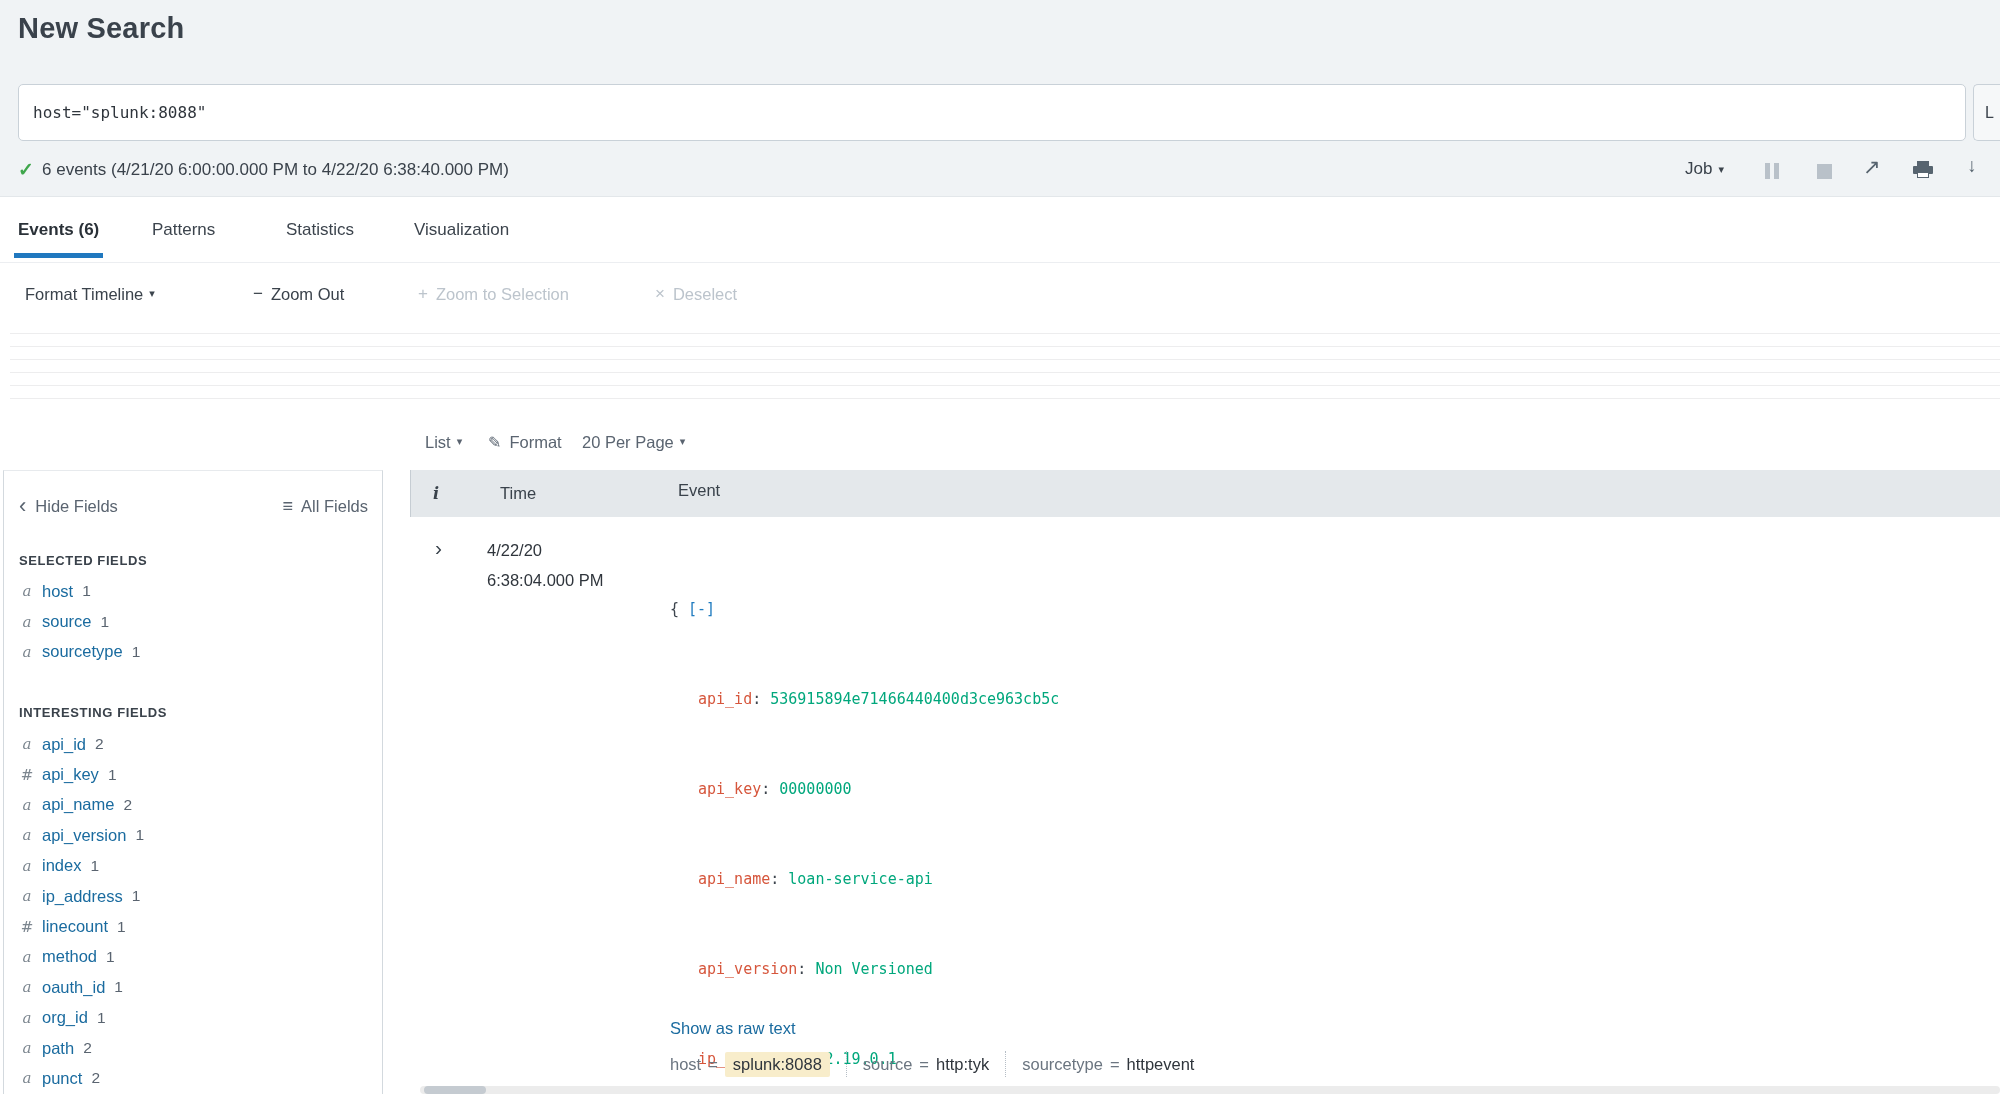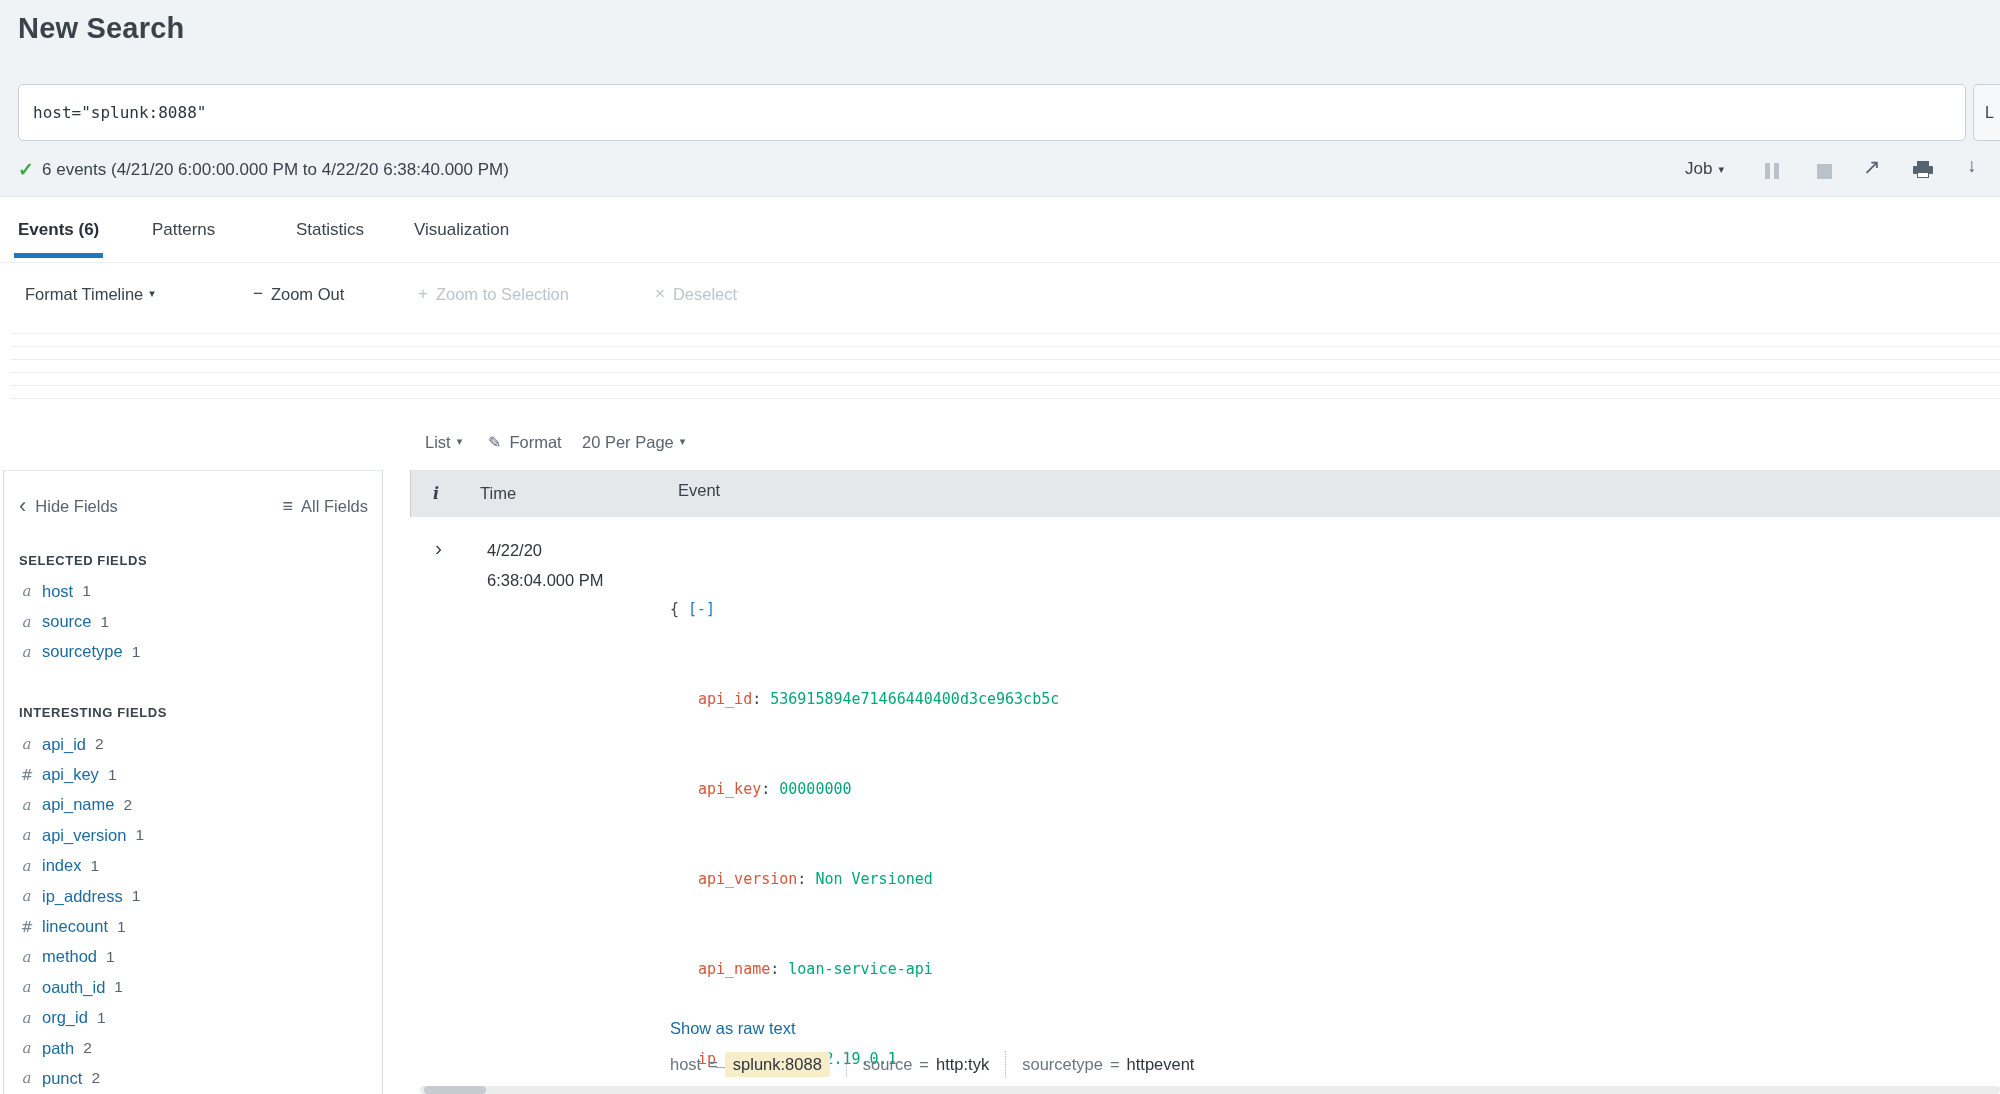--- a/index.html
+++ b/index.html
@@ -32,21 +32,21 @@
   .icon-print .p-out  { position:absolute; left:4px; top:11px; width:12px; height:6px; background:#fff; border:1.5px solid #57646f; }
   .icon-download { position:absolute; left:1963px; top:156px; width:18px; text-align:center; cursor:pointer; }
   .icon-download .arr { font-size:19px; font-weight:bold; color:#57646f; line-height:20px; display:block; }
   .icon-download .base { width:16px; height:2.5px; background:#57646f; margin:0 auto; }
 
   
   .tabs { position:absolute; left:0; top:197px; width:2000px; height:66px; background:#fff; border-bottom:1px solid #eceef1; }
   .tab { position:absolute; top:0; height:66px; display:flex; align-items:center; font-size:17px; color:#3c444d; cursor:pointer; padding:0 4px; }
   .tab.active { color:#2a3138; font-weight:bold; }
   .tab.active::after { content:""; position:absolute; left:0; bottom:5px; width:100%; height:5px; background:#2078bf; }
-  .tab.t0 { left:14px; } .tab.t1 { left:148px; } .tab.t2 { left:292px; } .tab.t3 { left:410px; }
+  .tab.t0 { left:14px; } .tab.t1 { left:148px; } .tab.t2 { left:282px; } .tab.t3 { left:410px; }
 
   
   .tl-controls { position:absolute; left:0; top:263px; width:2000px; height:62px; background:#fff; }
   .tlc { position:absolute; top:0; height:62px; display:flex; align-items:center; font-size:16.5px; color:#3a424b; cursor:pointer; white-space:pre; }
   .tlc .pre { margin-right:8px; font-size:17px; }
   .tlc.disabled { color:#bcc4cc; cursor:default; }
   .tlc.c0 { left:25px; } .tlc.c1 { left:253px; } .tlc.c2 { left:418px; } .tlc.c3 { left:655px; }
 
   
   .tl-chart { position:absolute; left:0; top:325px; width:2000px; height:86px; background:#fff; }
@@ -73,21 +73,21 @@
   .f-list.l0 { top:105px; } .f-list.l1 { top:258px; }
   .field-row { height:30.4px; display:flex; align-items:center; cursor:pointer; }
   .f-glyph { width:16px; text-align:center; margin-right:7px; font-family:"DejaVu Serif", serif; font-style:italic; font-size:15px; color:#7d8790; flex:none; }
   .f-name { font-size:16.5px; color:#1a6b9f; }
   .f-count { margin-left:9px; font-size:15.5px; color:#5a6470; }
 
   
   .ev-header { position:absolute; left:410px; top:470px; width:1590px; height:47px; background:#e4e8eb; border-left:1px solid #c6cdd3; }
   .ev-header .h-info  { position:absolute; left:22px; top:0; height:47px; display:flex; align-items:center;
                         font-family:"DejaVu Serif", serif; font-style:italic; font-weight:bold; font-size:16px; color:#39424b; }
-  .ev-header .h-time  { position:absolute; left:69px;  top:0; height:47px; display:flex; align-items:center; font-size:16.5px; color:#39424b; }
+  .ev-header .h-time  { position:absolute; left:89px;  top:0; height:47px; display:flex; align-items:center; font-size:16.5px; color:#39424b; }
   .ev-header .h-event { position:absolute; left:267px; top:0; height:40px; display:flex; align-items:center; font-size:16.5px; color:#39424b; }
 
   .ev-expand { position:absolute; left:435px; top:535px; font-size:21px; color:#39424b; cursor:pointer; line-height:26px; }
   .ev-date  { position:absolute; left:487px; top:541px; font-size:16.5px; color:#2f353c; }
   .ev-time2 { position:absolute; left:487px; top:571px; font-size:16.5px; color:#2f353c; }
 
   .json { position:absolute; left:670px; top:534px; font-family:"DejaVu Sans Mono", monospace; font-size:15px; line-height:30px; white-space:pre; color:#3c444d; }
   .jline.ind { padding-left:28px; }
   .jkey { color:#d6563c; cursor:pointer; }
   .v-str { color:#00a77c; cursor:pointer; }
@@ -303,22 +303,22 @@
   </div>
 
   <span class="ev-expand">›</span>
   <span class="ev-date">4/22/20</span>
   <span class="ev-time2">6:38:04.000 PM</span>
 
   <div class="json">
     <div class="jline"><span>{ </span><span class="jlink">[-]</span></div>
     <div class="jline ind"><span class="jkey">api_id</span><span>: </span><span class="v-str">536915894e71466440400d3ce963cb5c</span></div>
     <div class="jline ind"><span class="jkey">api_key</span><span>: </span><span class="v-str">00000000</span></div>
+    <div class="jline ind"><span class="jkey">api_name</span><span>: </span><span class="v-str">loan-service-api</span></div>
     <div class="jline ind"><span class="jkey">api_version</span><span>: </span><span class="v-str">Non Versioned</span></div>
-    <div class="jline ind"><span class="jkey">api_name</span><span>: </span><span class="v-str">loan-service-api</span></div>
     <div class="jline ind"><span class="jkey">ip_address</span><span>: </span><span class="v-str">172.19.0.1</span></div>
     
     
     
     
     
     
     
     
     

